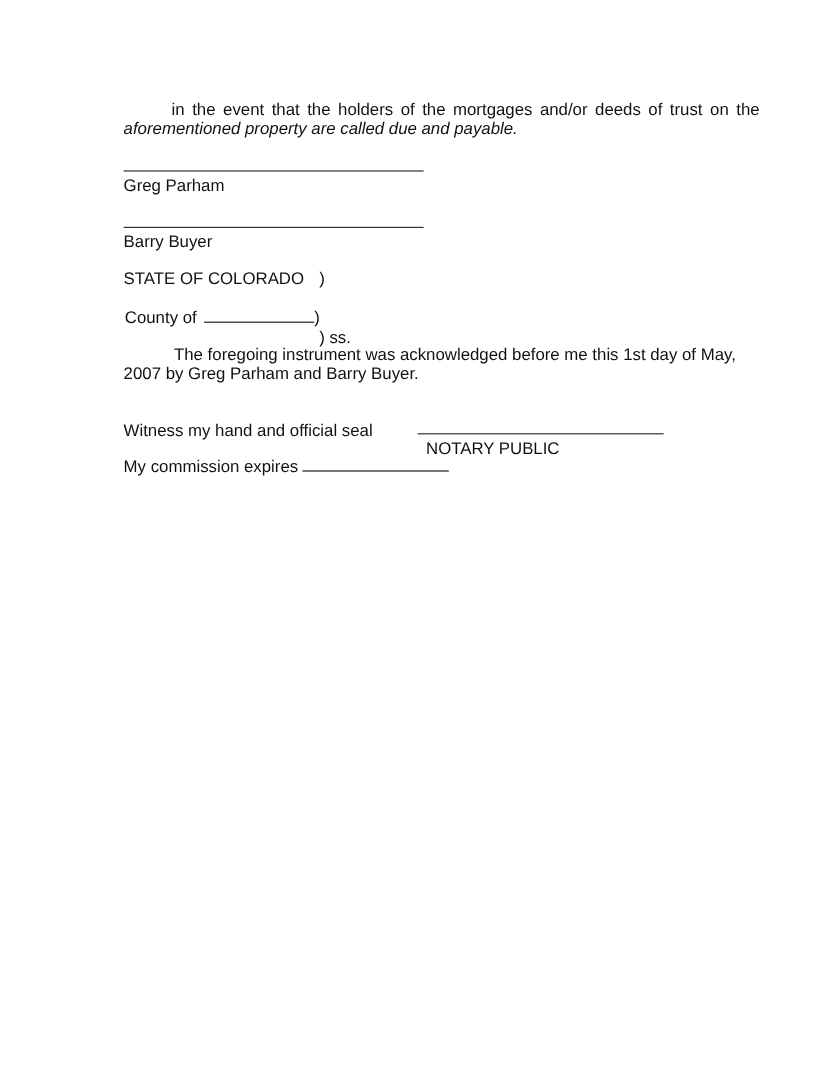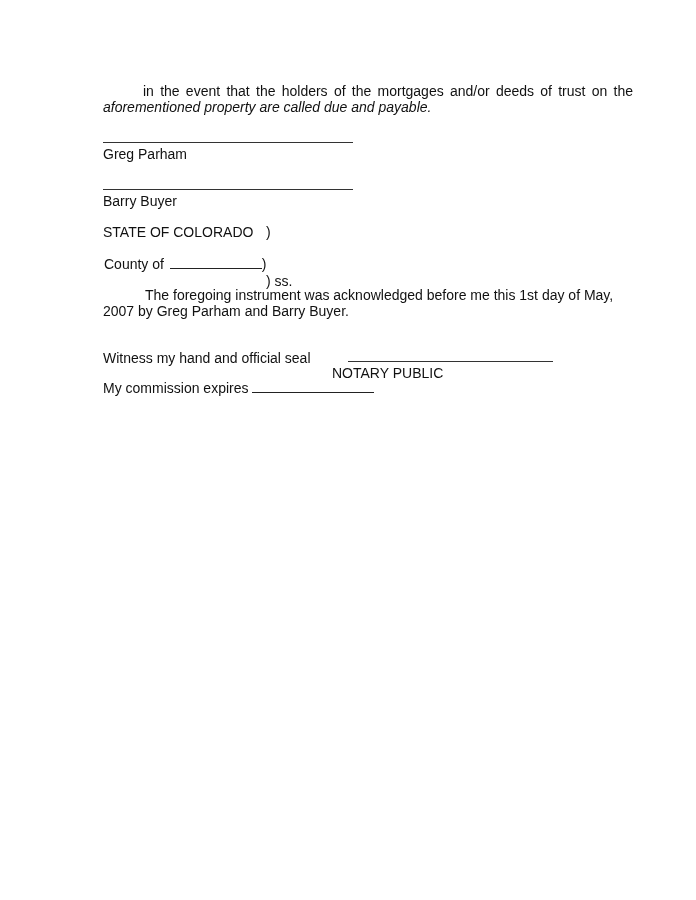--- a/index.html
+++ b/index.html
@@ -35,18 +35,18 @@
 <div class="abs" style="left:103px; top:303px;">
   <span>2007 by</span>
   <span class="b">Greg Parham</span>
   <span>and</span>
   <span class="b">Barry Buyer.</span>
 </div>
 
 <div class="abs" style="left:103px; top:334px;margin-top:16px;">Witness my hand and official seal</div>
 
 <div class="rule" style="left:348px; top:361px; width:205px;"></div>
-<div class="abs" style="left:332px; top:365px;">NOTARY PUBLIC</div>
+<div class="abs" style="left:355px; top:365px;">NOTARY PUBLIC</div>
 
 <div class="abs" style="left:103px; top:380px;">
   <span>My commission expires</span>
   <span class="uline" style="width:122px;"></span>
 </div>
 
 </body></html>

